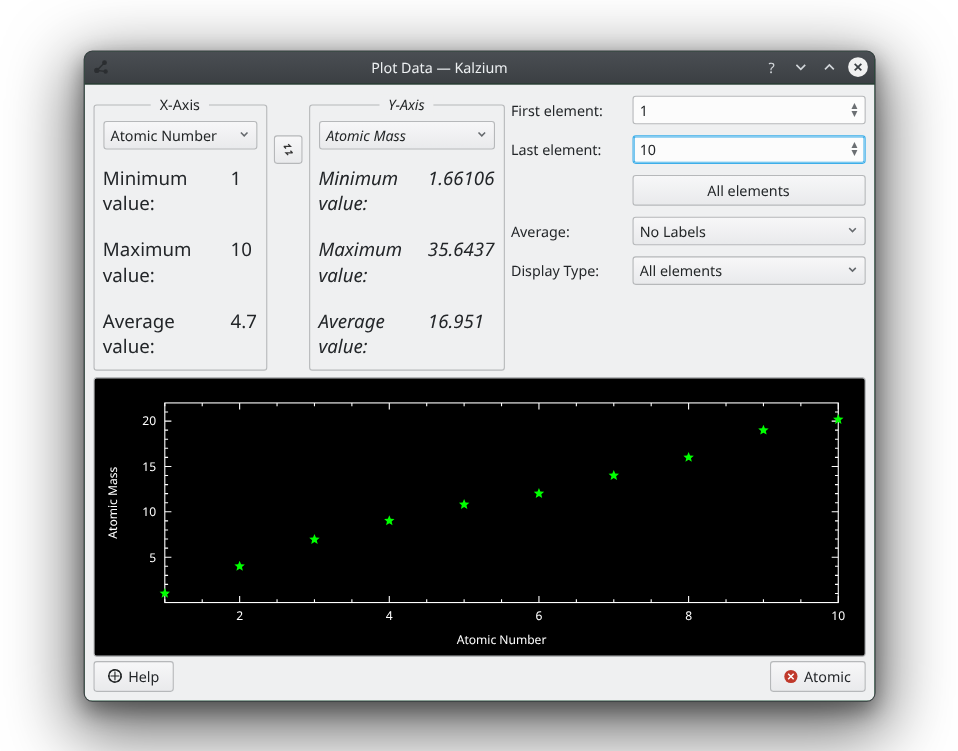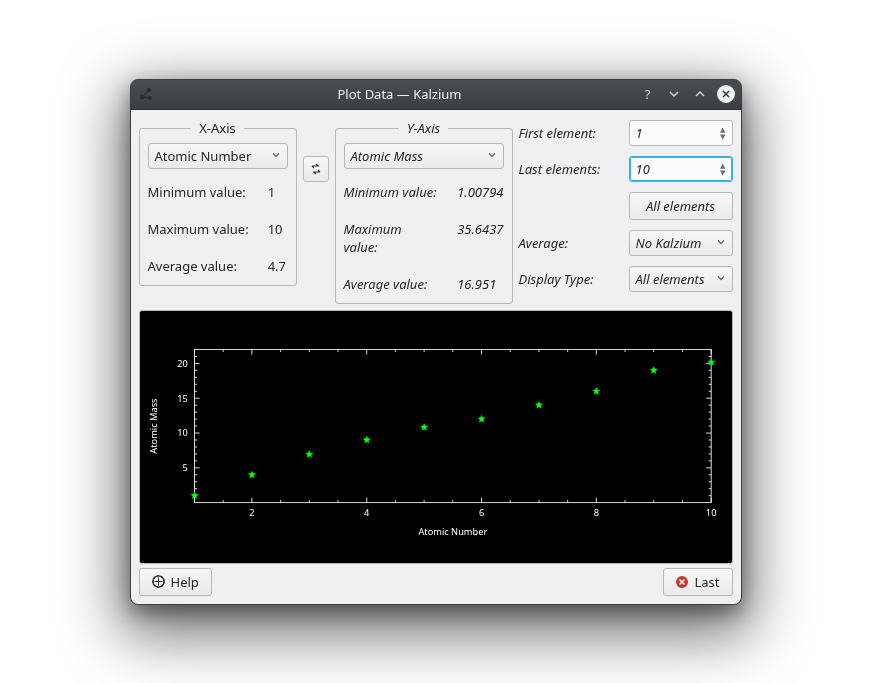--- a/index.html
+++ b/index.html
@@ -9,21 +9,21 @@
     font-family: "Noto Sans", "DejaVu Sans", "Segoe UI", sans-serif;
     font-size: 13px;
     color: #232629;
     display: flex;
     align-items: center;
     justify-content: center;
     width: 871px;
     height: 683px;
   }
   .window {
-    width: 612px;
+    width: 720px;
     border: 1px solid #3b3f43;
     border-radius: 8px;
     overflow: hidden;
     box-shadow: 0 20px 60px 10px rgba(0,0,0,0.55), 0 8px 20px rgba(0,0,0,0.4);
     background: #14532d;
   }
   
   .titlebar {
     height: 30px;
     background: linear-gradient(to bottom, #4a4e53, #3b3f43);
@@ -136,21 +136,21 @@
     font-size: 7px;
     line-height: 7px;
     color: #6b6f73;
   }
   .kv-grid {
     display: grid;
     grid-template-columns: auto 1fr;
     row-gap: 14px;
     column-gap: 6px;
     margin-top: 14px;
-    font-size: 13px;
+    font-size: 17px;
     gap: 19px;
   }
   .kv-grid .v { text-align: left; }
 
   .swap-col {
     display: flex;
     align-items: center;
     padding-top: 38px;
   }
   .swap-btn {
@@ -164,21 +164,20 @@
   }
 
   .right-form {
     flex: 1;
     display: grid;
     grid-template-columns: 104px 1fr;
     row-gap: 10px;
     column-gap: 6px;
     align-items: center;
     font-size: 13px;
-    font-style: italic;
   }
   .right-form .full { grid-column: 2 / 3; }
   .btn {
     height: 28px;
     border: 1px solid #b6b8ba;
     border-radius: 3px;
     background: linear-gradient(to bottom, #f7f7f8, #e9eaec);
     display: flex;
     align-items: center;
     justify-content: center;
@@ -293,55 +292,55 @@
         <div class="combo">
           <span>Atomic Mass</span>
           <span class="chev">
             <svg width="10" height="10" viewBox="0 0 10 10">
                 <polyline points="2,3.5 5,6.5 8,3.5" fill="none" stroke="#65696d" stroke-width="1.4"></polyline>
               </svg>
           </span>
         </div>
         <div class="kv-grid">
           <div>Minimum value:</div>
-          <div class="v">1.00794</div>
+          <div class="v">1.66106</div>
           <div>Maximum value:</div>
           <div class="v">35.6437</div>
           <div>Average value:</div>
           <div class="v">16.951</div>
         </div>
       </div>
 
       <div class="right-form" style="margin-top:2px;">
         <div>First element:</div>
         <div class="spin">
           <span>1</span>
           <span class="spin-arrows">
               <span>▲</span>
               <span>▼</span>
             </span>
         </div>
 
-        <div>Last elements:</div>
+        <div>Last element:</div>
         <div class="spin focused">
           <span>10</span>
           <span class="spin-arrows">
               <span>▲</span>
               <span>▼</span>
             </span>
         </div>
 
         <div></div>
         <div class="btn full">
           <span>All elements</span>
         </div>
 
         <div>Average:</div>
         <div class="combo">
-          <span>No Kalzium</span>
+          <span>No Labels</span>
           <span class="chev">
             <svg width="10" height="10" viewBox="0 0 10 10">
                 <polyline points="2,3.5 5,6.5 8,3.5" fill="none" stroke="#65696d" stroke-width="1.4"></polyline>
               </svg>
           </span>
         </div>
 
         <div>Display Type:</div>
         <div class="combo">
           <span>All elements</span>
@@ -475,18 +474,18 @@
         <span>Help</span>
       </div>
       <div class="spacer"></div>
       <div class="btn">
         <span class="close-ic">
           <svg width="8" height="8" viewBox="0 0 8 8">
               <line x1="1.5" y1="1.5" x2="6.5" y2="6.5" stroke="#fff" stroke-width="1.4"></line>
               <line x1="6.5" y1="1.5" x2="1.5" y2="6.5" stroke="#fff" stroke-width="1.4"></line>
             </svg>
         </span>
-        <span>Last</span>
+        <span>Atomic</span>
       </div>
     </div>
 
   </div>
 </div>
 
 </body></html>

